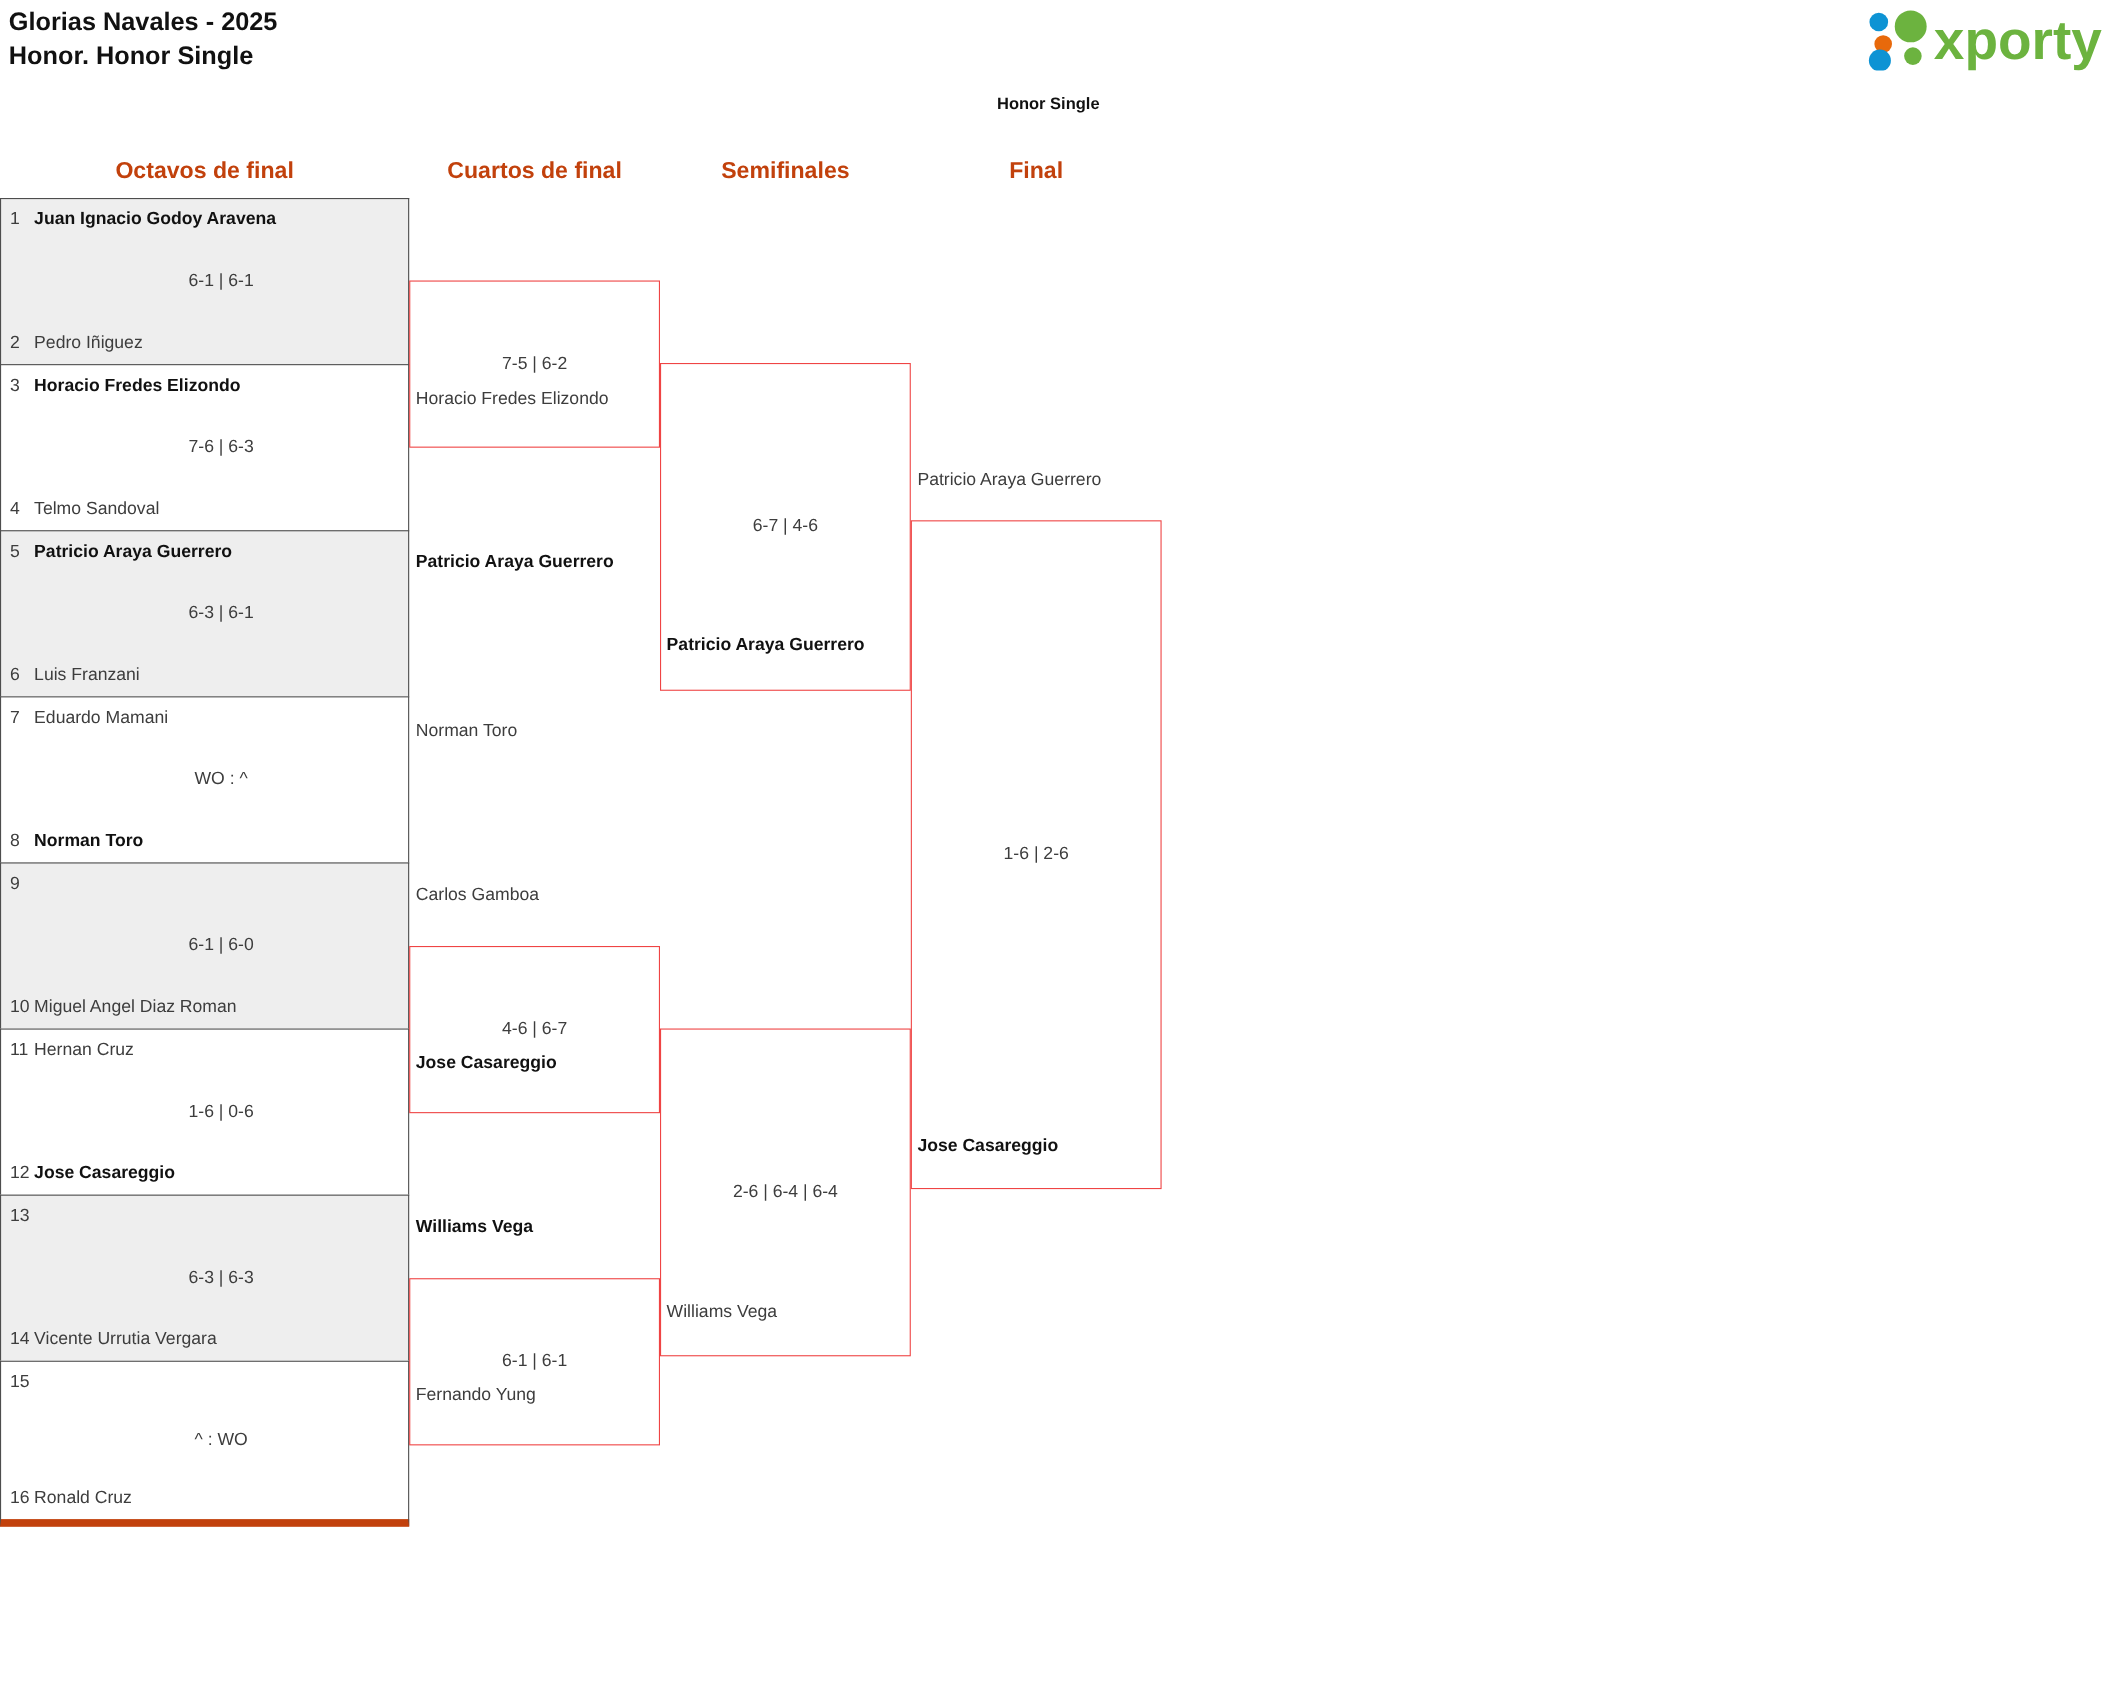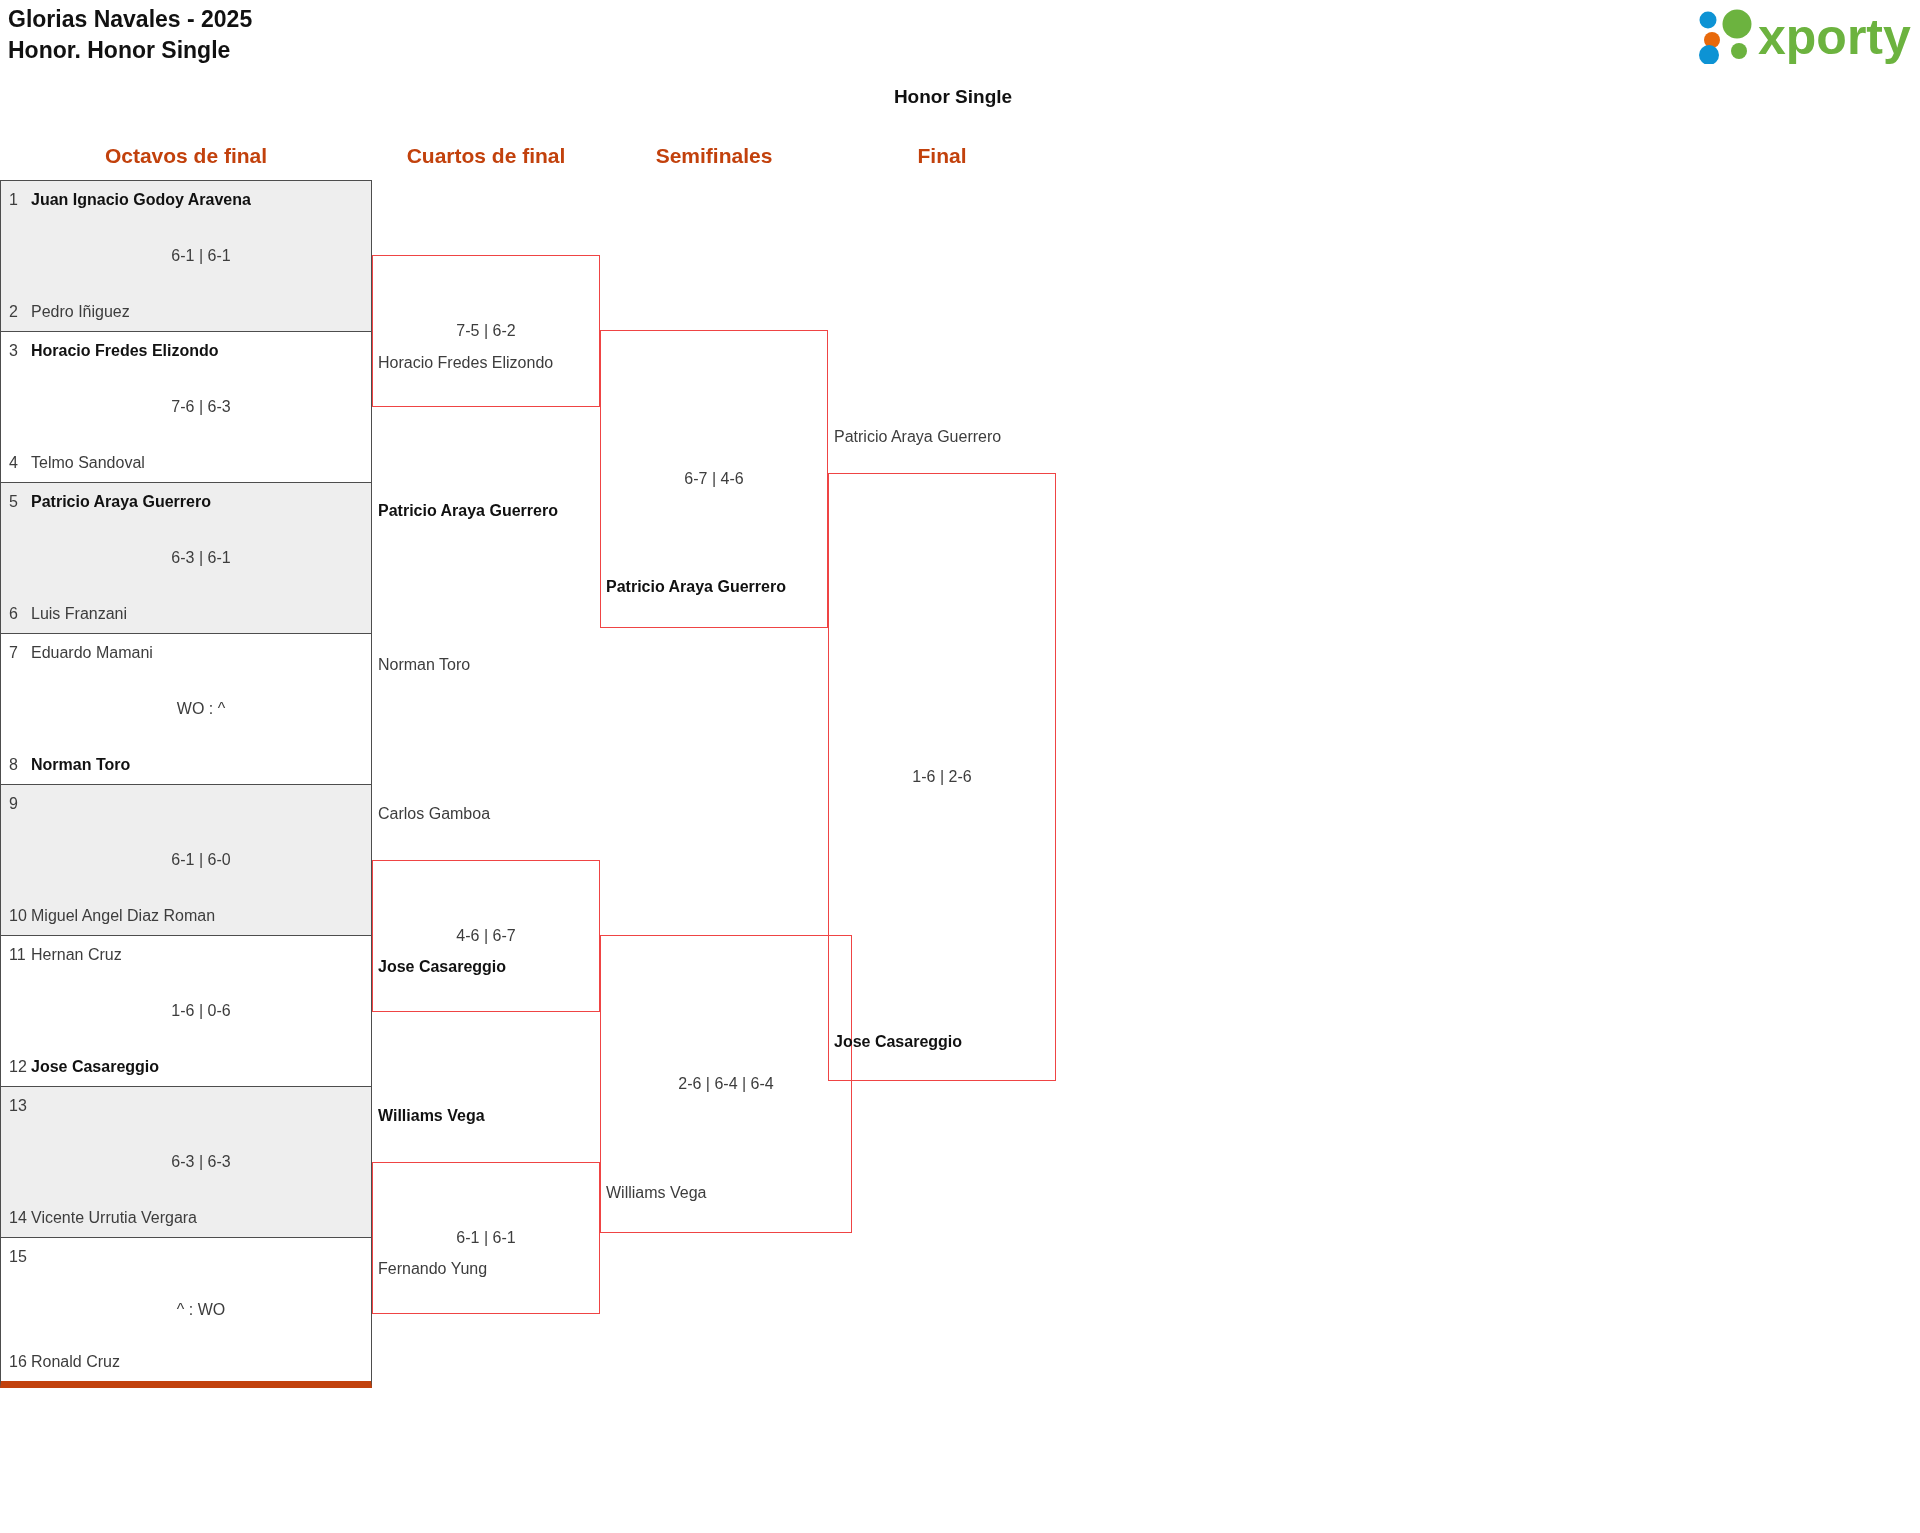--- a/index.html
+++ b/index.html
@@ -35,21 +35,21 @@
     width: 220px;
     height: 58px;
   }
 
   #category-title {
     position: absolute;
     left: 0;
     top: 86px;
     width: 1920px;
     text-align: center;
-    font-size: 19px;
+    font-size: 15px;
     font-weight: bold;
     color: #111111;
   }
   
   #category-title span {
     position: relative;
     left: -7px;
   }
 
   
@@ -298,21 +298,21 @@
   </div>
   <div class="m-label winner" style="left:372px; top:1107px;">Williams Vega</div>
   <div class="m-label" style="left:372px; top:1260px;">Fernando Yung</div>
 
   <div class="mbox" style="left:600px; top:330px; width:228px; height:298px;">
     <div class="m-score">6-7 | 4-6</div>
   </div>
   <div class="m-label" style="left:828px; top:428px;">Patricio Araya Guerrero</div>
   <div class="m-label winner" style="left:600px; top:578px;">Patricio Araya Guerrero</div>
 
-  <div class="mbox" style="left:600px; top:935px; width:252px; height:298px;">
+  <div class="mbox" style="left:600px; top:935px; width:228px; height:298px;">
     <div class="m-score">2-6 | 6-4 | 6-4</div>
   </div>
   <div class="m-label winner" style="left:828px; top:1033px;">Jose Casareggio</div>
   <div class="m-label" style="left:600px; top:1184px;">Williams Vega</div>
 
   <div class="mbox" style="left:828px; top:473px; width:228px; height:608px;">
     <div class="m-score">1-6 | 2-6</div>
   </div>
 
 </div>

